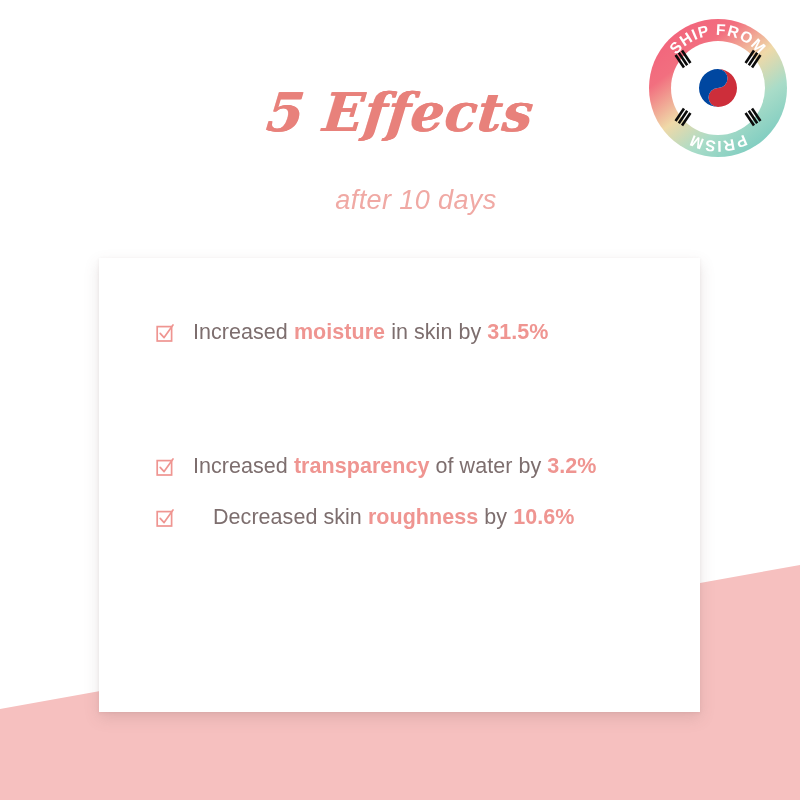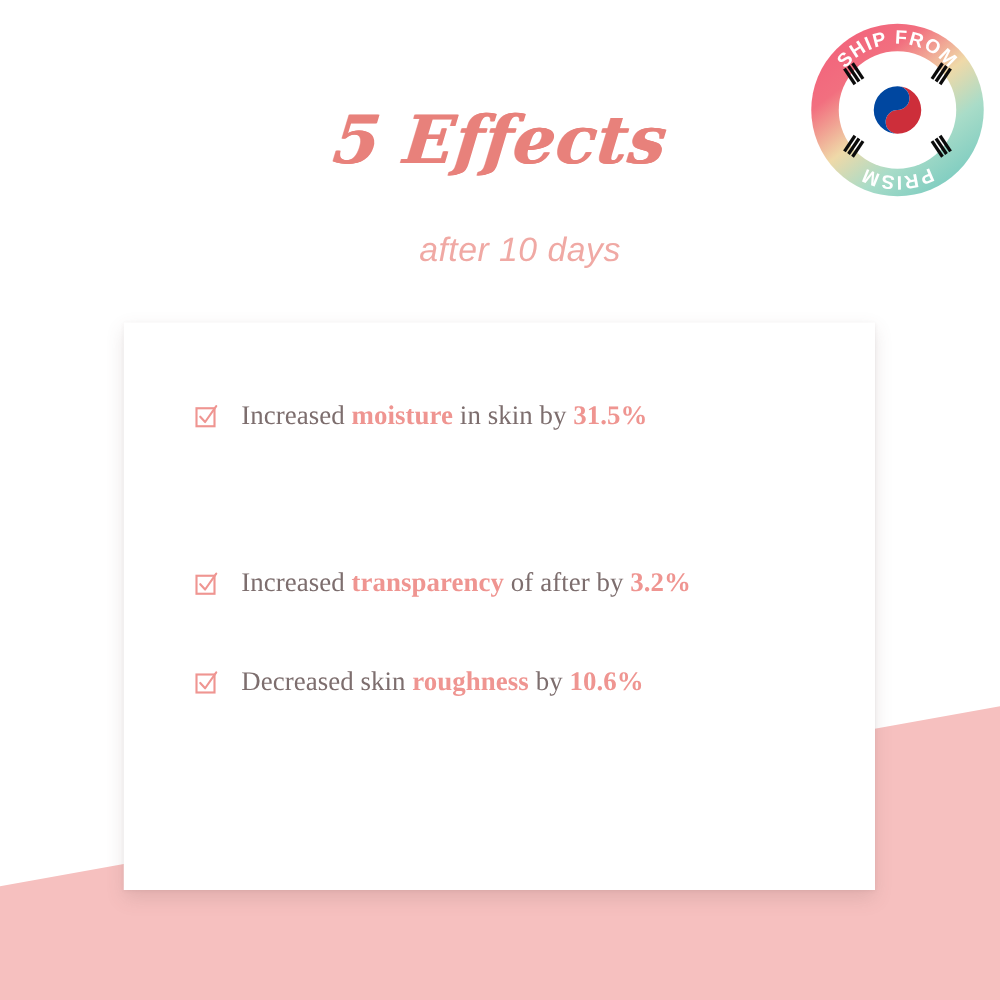--- a/index.html
+++ b/index.html
@@ -107,35 +107,35 @@
   .row {
     position: absolute;
     left: 57px;
     display: flex;
     align-items: center;
     white-space: nowrap;
   }
   .row-0 { top: 62px; }
   .row-1 { top: 129px; }
   .row-2 { top: 196px; }
-  .row-3 { top: 275px; }
+  .row-3 { top: 247px; gap: 20px; }
   .row-4 { top: 330px; }
 
   .check-icon {
     width: 18px;
     height: 18px;
     flex: 0 0 18px;
     margin-right: 19px;
     position: relative;
     top: 0px;
   }
   .check-icon svg { display:block; width:18px; height:18px; overflow: visible; }
 
   .row-text {
-    font-family: Liberation Serif, serif;
+    font-family: Liberation Sans, sans-serif;
     font-size: 21.5px;
     color: #7d6e6e;
     letter-spacing: 0.05px;
   }
   .row-text .hl {
     color: #ef9591;
     font-weight: 700;
   }
 </style>
 </head>
@@ -218,21 +218,21 @@
           </span>
           <span class="row-text"><span>Increased </span><span class="hl">moisture</span><span> in skin by </span><span class="hl">31.5%</span></span>
         </li>
         <li class="row row-2">
           <span class="check-icon">
             <svg viewBox="0 0 18 18">
               <rect x="1.2" y="2.6" width="14.4" height="14.4" fill="none" stroke="#EF9591" stroke-width="1.7"></rect>
               <path d="M 4.2 9.4 L 8.1 13.6 L 17.0 0.9" fill="none" stroke="#EF9591" stroke-width="1.7" stroke-linecap="round" stroke-linejoin="round"></path>
             </svg>
           </span>
-          <span class="row-text"><span>Increased </span><span class="hl">transparency</span><span> of after by </span><span class="hl">3.2%</span></span>
+          <span class="row-text"><span>Increased </span><span class="hl">transparency</span><span> of water by </span><span class="hl">3.2%</span></span>
         </li>
         <li class="row row-3">
           <span class="check-icon">
             <svg viewBox="0 0 18 18">
               <rect x="1.2" y="2.6" width="14.4" height="14.4" fill="none" stroke="#EF9591" stroke-width="1.7"></rect>
               <path d="M 4.2 9.4 L 8.1 13.6 L 17.0 0.9" fill="none" stroke="#EF9591" stroke-width="1.7" stroke-linecap="round" stroke-linejoin="round"></path>
             </svg>
           </span>
           <span class="row-text"><span>Decreased skin </span><span class="hl">roughness</span><span> by </span><span class="hl">10.6%</span></span>
         </li>

